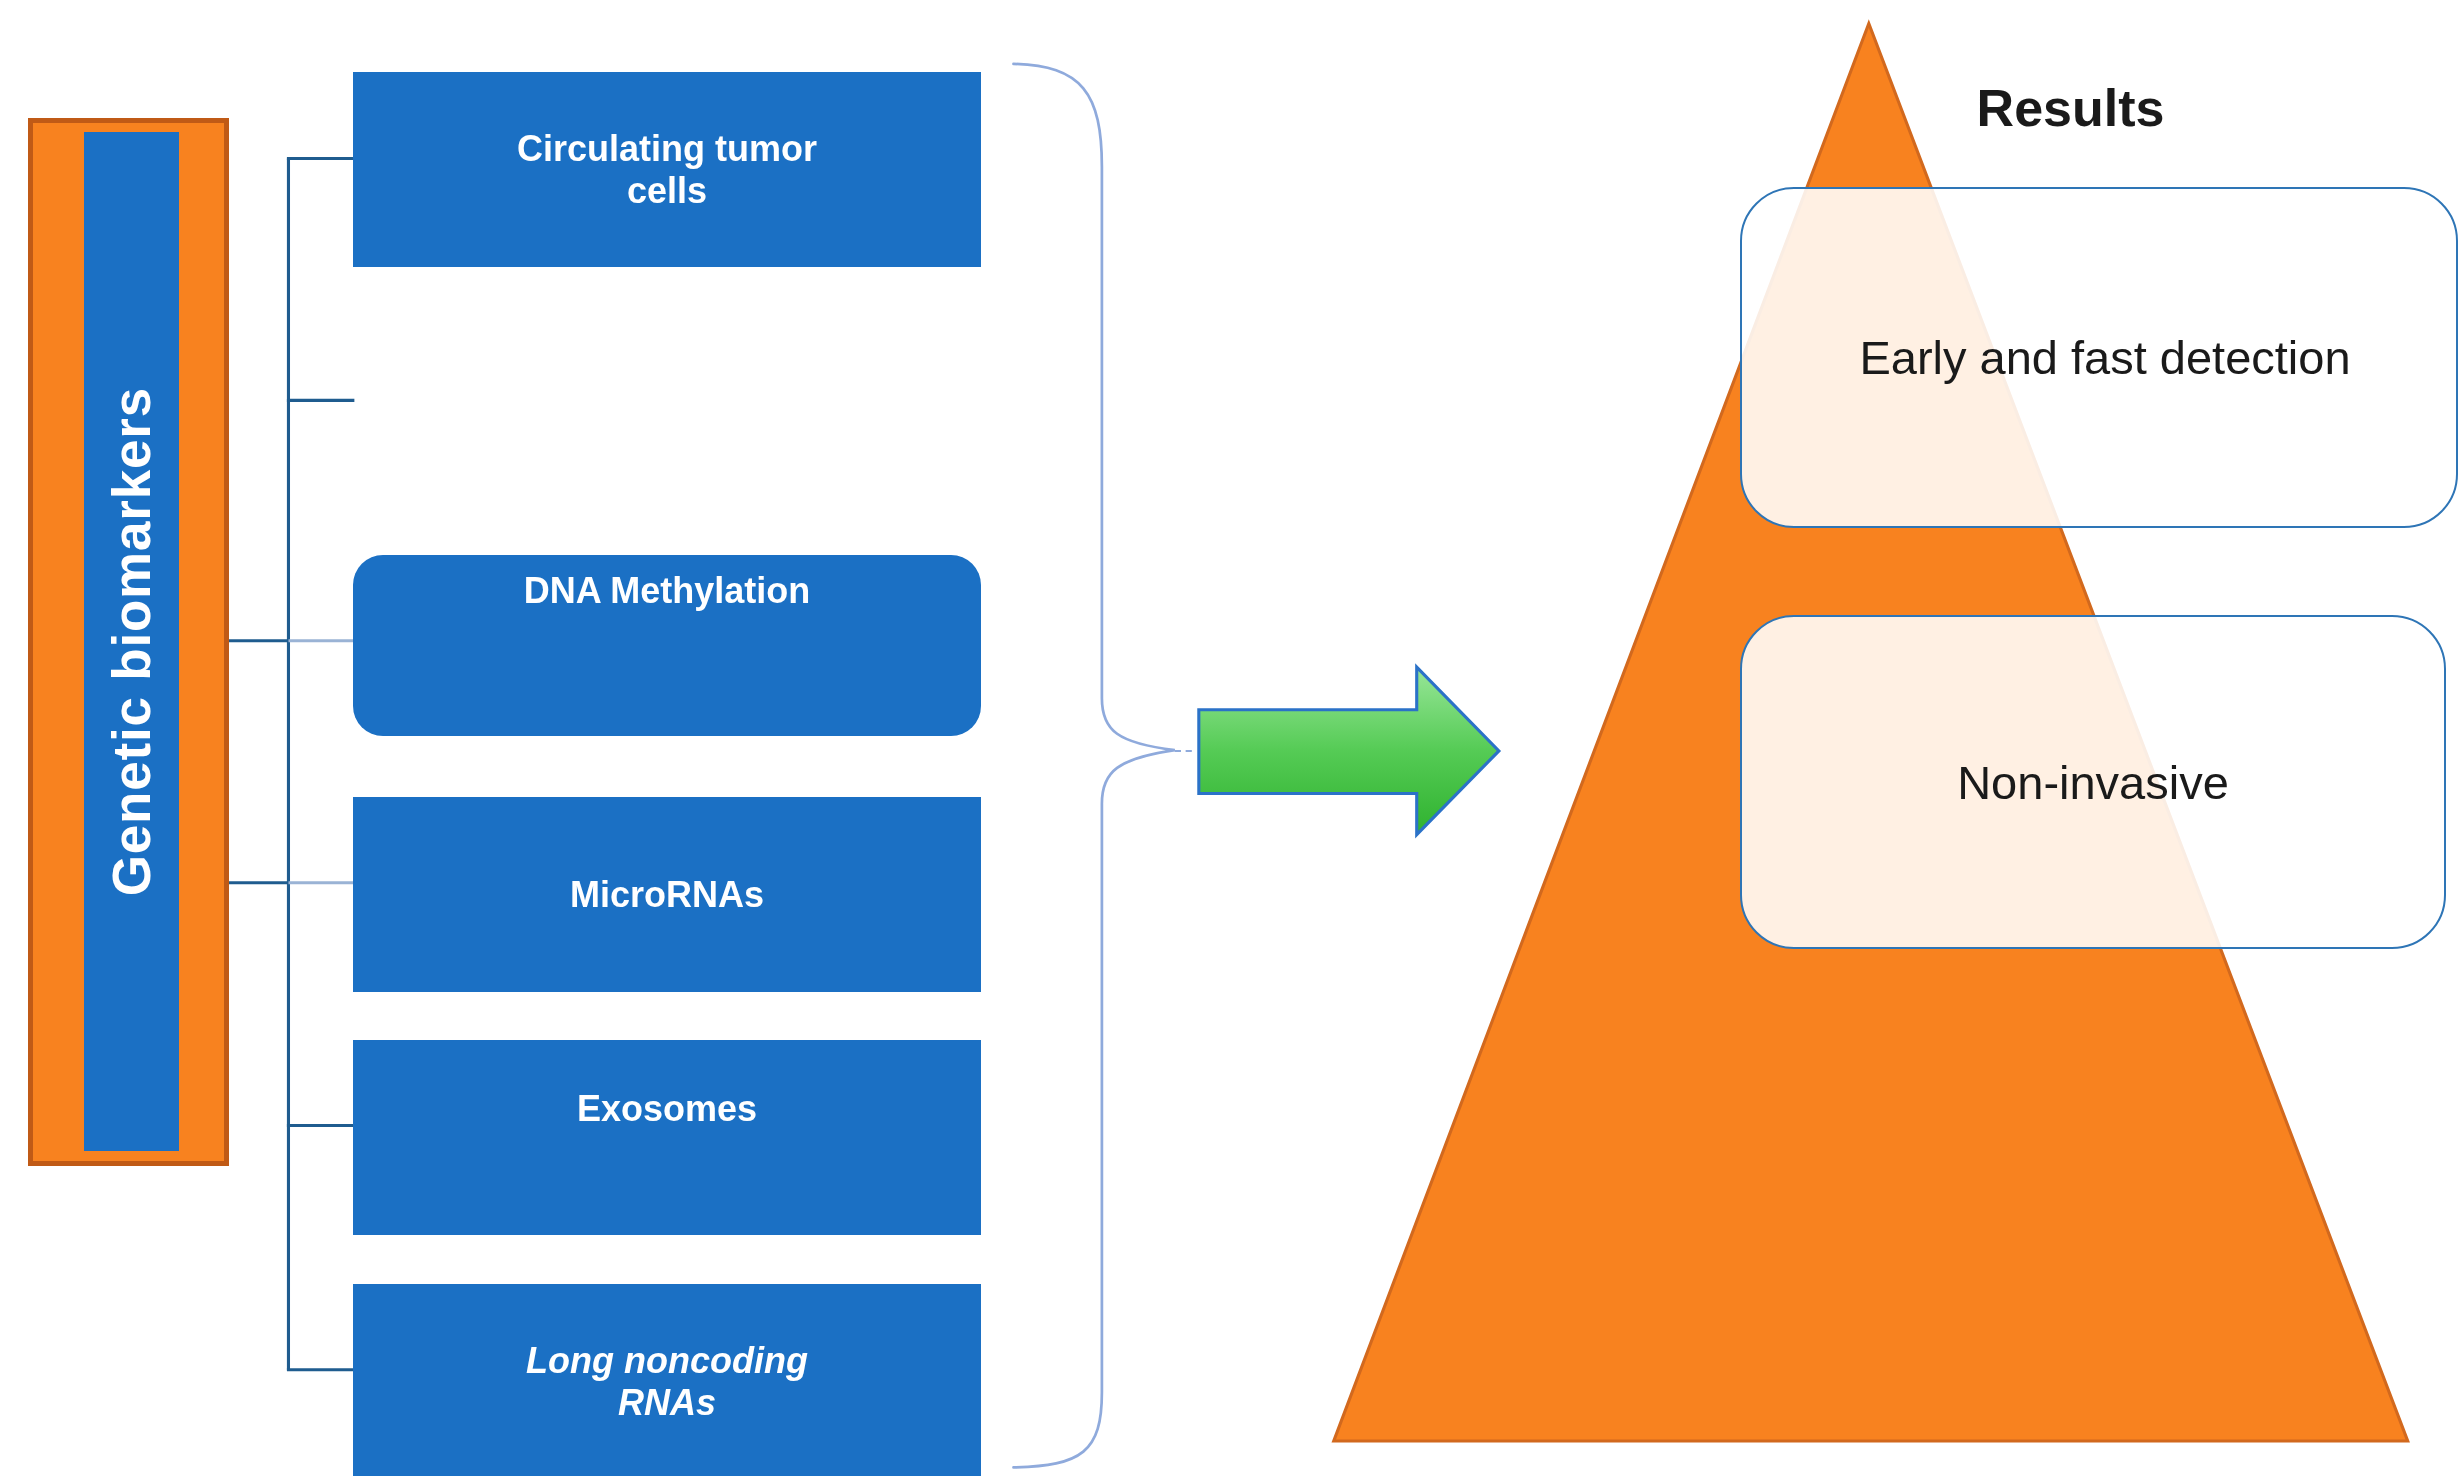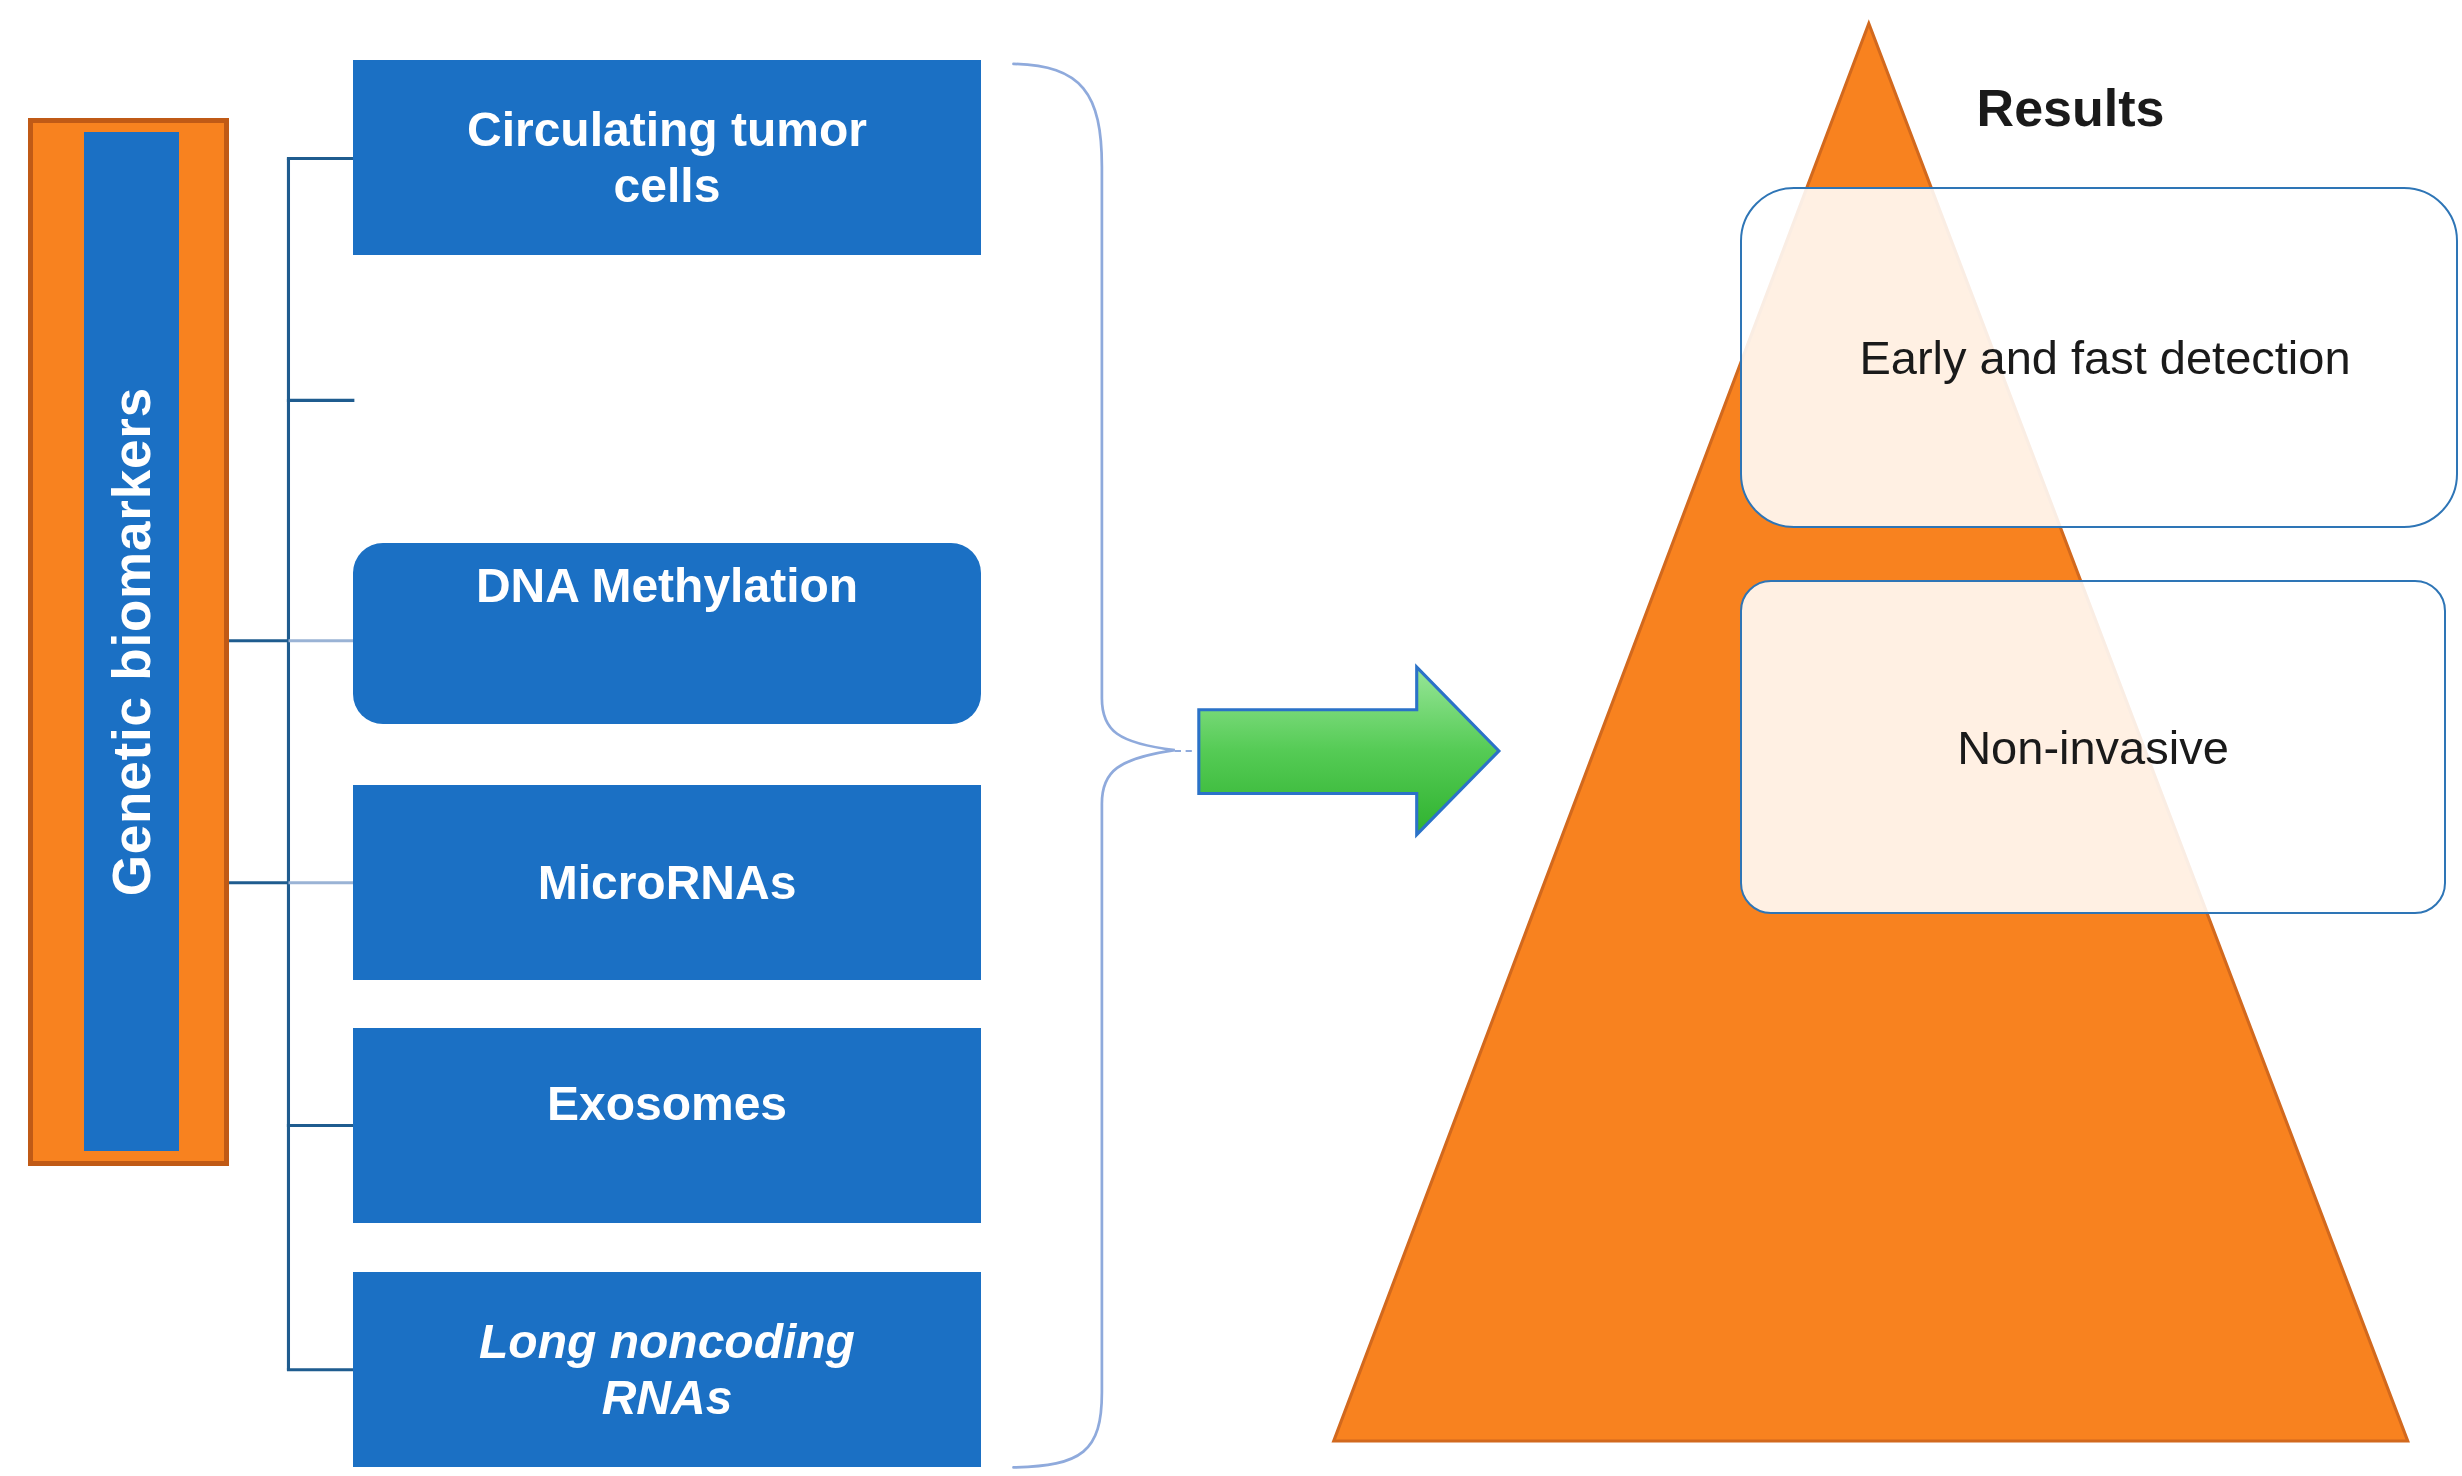--- a/index.html
+++ b/index.html
@@ -29,43 +29,44 @@
     writing-mode:vertical-rl; transform:rotate(180deg);
     white-space:nowrap;
     color:var(--text-white); font-weight:bold; font-size:53px; letter-spacing:0.8px;
   }
 
   
   .bio-box {
     position:absolute; z-index:2;
     left:353px; width:628px; height:195px;
     background:var(--box-blue);
-    color:var(--text-white); font-weight:bold; font-size:48px; line-height:1.16;
+    color:var(--text-white); font-weight:bold; font-size:36px; line-height:1.16;
     display:flex; align-items:center; justify-content:center; text-align:center;
     white-space:pre-line;
+    margin-top:12px;
   }
   .bio-1 { top:60px; }
   .bio-2 { top:302px; }
   .bio-3 { top:543px;  align-items:flex-start; padding-top:15px; height:166px;border-radius:30px; }
   .bio-4 { top:785px; }
   .bio-5 { top:1028px; align-items:flex-start; padding-top:48px; height:147px; }
   .bio-6 { top:1272px;font-style:italic; }
 
   
   .result-box {
     position:absolute; z-index:2;
     left:1740px; width:702px;
     background:rgba(255,255,255,0.88);
     border:2.3px solid var(--result-border);
     border-radius:54px;
     display:flex; align-items:center; justify-content:center; text-align:center;
     color:var(--text-dark); font-size:47px; font-weight:500;
   }
   .result-1 { top:187px;  height:337px;padding-left:12px; }
-  .result-2 { top:580px;  height:330px;border-radius:31px; }
+  .result-2 { top:615px;  height:330px; }
   .result-3 { top:1003px; height:330px; }
 
   .results-title {
     position:absolute; z-index:2;
     left:1838px; top:78px; width:465px;
     text-align:center;
     color:var(--text-dark); font-size:52px; font-weight:600;
   }
 </style>
 </head>

